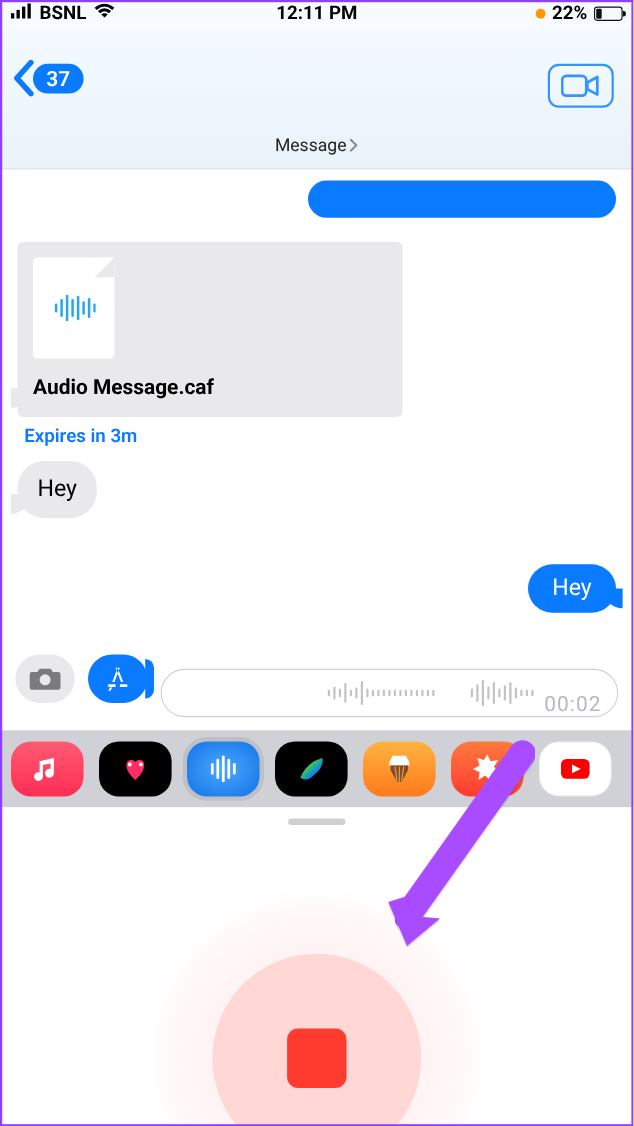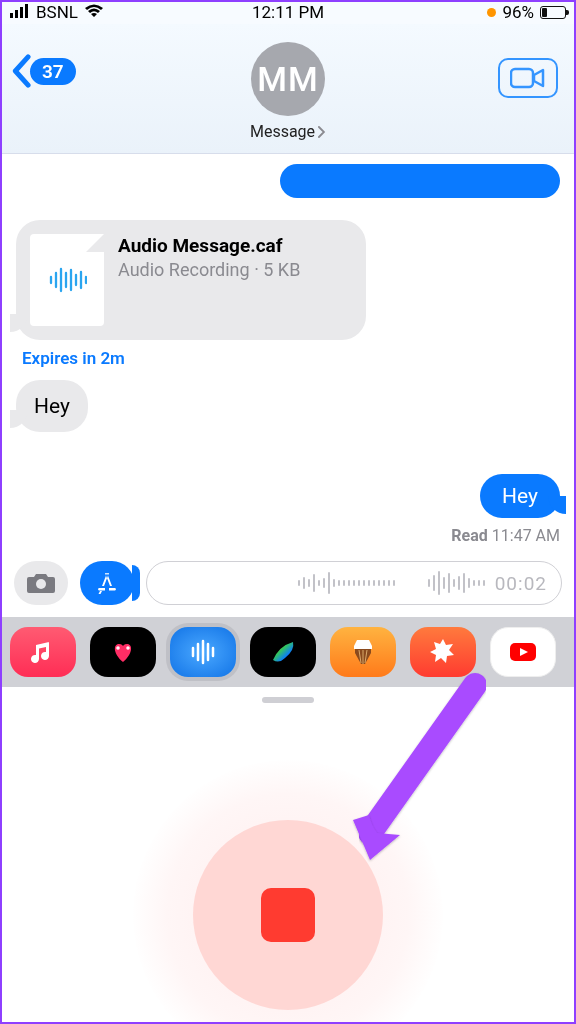--- a/index.html
+++ b/index.html
@@ -1,19 +1,19 @@
 <!DOCTYPE html>
 <html><head>
 <meta charset="utf-8">
 <style>
   * { box-sizing: border-box; margin: 0; padding: 0; font-family: -apple-system, BlinkMacSystemFont, "Segoe UI", Roboto, sans-serif; }
   body { width: 576px; height: 1024px; background: #fff; overflow: hidden; position: relative; }
 
   
-  .status-bar { height: 24px; display: flex; align-items: center; justify-content: space-between; padding: 0 10px; font-size: 17px; font-weight: 400; background: linear-gradient(#f7fbff,#f7fbff); }
+  .status-bar { height: 24px; display: flex; align-items: center; justify-content: space-between; padding: 0 10px; font-size: 17px; font-weight: 700; background: linear-gradient(#f7fbff,#f7fbff); }
   .sb-left, .sb-right { display: flex; align-items: center; gap: 6px; }
   .sb-time { position: absolute; left: 50%; transform: translateX(-50%); }
   .battery { display:inline-flex; align-items:center; gap:3px;}
   .battery-body { display:inline-block; width: 26px; height: 13px; border: 1.5px solid #111; border-radius: 3px; position: relative; }
   .battery-body::after{ content:""; position:absolute; right:-4px; top:3px; width:3px; height:5px; background:#111; border-radius:0 2px 2px 0;}
   .battery-fill{ position:absolute; left:1px; top:1px; bottom:1px; width:22%; background:#111; border-radius:1px;}
   .dot-orange{ width:9px; height:9px; background:#ff9500; border-radius:50%; display:inline-block;}
 
   
   .nav { height: 130px; background: linear-gradient(#f4faff,#eaf2fa); border-bottom: 1px solid #d7ddeb; position: relative; }
@@ -28,38 +28,38 @@
   
   .chat { padding: 10px 16px 0 16px; }
   .blue-bubble-top { background:#0a7aff; border-radius: 22px; height: 34px; margin-left: auto; width: 280px; margin-bottom: 14px;}
   .bubble-in { background:#e9e9eb; border-radius: 24px; padding: 14px 18px; display:inline-block; max-width: 350px; font-size:21px; color:#000; position:relative;}
   .bubble-in.tail::before{ content:""; position:absolute; left:-6px; bottom:4px; width:18px; height:18px; background:#e9e9eb; border-bottom-right-radius: 20px;}
   .bubble-out { background:#0a7aff; color:#fff; border-radius: 24px; padding: 10px 22px; display:inline-block; font-size:21px; margin-left:auto; position:relative;}
   .bubble-out.tail::before{ content:""; position:absolute; right:-6px; bottom:4px; width:18px; height:18px; background:#0a7aff; border-bottom-left-radius: 20px;}
   .row { display:flex; margin-bottom: 8px; }
   .row.right{ justify-content:flex-end; }
 
-  .attach-card { background:#e9e9eb; border-radius: 24px; padding: 14px; display:flex; gap:14px; width: 350px; position:relative;}
+  .attach-card { background:#e9e9eb; border-radius: 5px; padding: 14px; display:flex; gap:14px; width: 350px; position:relative;flex-direction:column;}
   .attach-card::before{ content:""; position:absolute; left:-6px; bottom:8px; width:18px; height:18px; background:#e9e9eb; border-bottom-right-radius: 20px;}
   .file-thumb { width: 74px; height: 92px; background:#fff; border-radius:4px; position:relative; display:flex; align-items:center; justify-content:center;}
   .file-thumb::after{ content:""; position:absolute; right:0; top:0; width:18px; height:18px; background: linear-gradient(135deg,#fff 48%,#e9e9eb 52%);}
   .file-fold{ position:absolute; top:0; right:0; width:18px; height:18px; background:#dadade; clip-path: polygon(0 0,100% 100%,0 100%);}
   .wave-icon{ color:#2aa5f0; }
   .file-title{ font-weight:700; font-size:19px; color:#000; margin-bottom:2px;}
   .file-sub{ font-size:18px; color:#8a8a90;}
   .expires{ color:#0a7aff; font-size:17px; font-weight:600; margin:6px 0 12px 6px;}
   .read-line{ text-align:right; font-size:16px; color:#8a8a90; margin-top:2px;}
   .read-line .bold{ color:#8a8a90; font-weight:700;}
 
   
   .input-row { display:flex; align-items:center; gap:12px; padding: 16px 14px 12px 14px;}
   .cam { width:54px; height:44px; background:#e9e9eb; border-radius:22px; display:flex; align-items:center; justify-content:center; color:#7a7a80;}
   .store { width:54px; height:44px; background:#0a7aff; border-radius:22px; display:flex; align-items:center; justify-content:center; color:#fff; position:relative;}
   .store::after{content:""; position:absolute; right:-6px; top:4px; bottom:4px; width:8px; background:#0a7aff; border-radius:0 22px 22px 0;}
-  .record-field { flex:1; height:44px; border:1.5px solid #d0d0d5; border-radius:22px; display:flex; align-items:center; justify-content:flex-end; padding: 0 14px; gap:10px; color:#b4b4ba;}
+  .record-field { flex:1; height:44px; border:1.5px solid #d0d0d5; border-radius:22px; display:flex; align-items:flex-end; justify-content:flex-end; padding: 0 14px; gap:10px; color:#b4b4ba;margin-top:27px;}
   .rf-time{ font-size:19px; color:#b8b8be; letter-spacing:1px;}
   .mini-wave{ flex:1; display:flex; align-items:center; justify-content:flex-end; gap:3px; height:100%;}
   .mini-wave span{ display:inline-block; width:2px; background:#c2c2c8; border-radius:2px;}
 
   
   .app-strip { background:#d0d1d6; padding: 10px 10px; display:flex; gap:14px; align-items:center; overflow:hidden;}
   .app-pill { width:66px; height:50px; border-radius:18px; display:flex; align-items:center; justify-content:center; flex:0 0 auto;}
   .ap-music{ background: linear-gradient(#ff5b72,#ff2d55);}
   .ap-heart{ background:#000;}
   .ap-wave{ background: radial-gradient(#4aa8ff,#1173e6); box-shadow: 0 0 0 4px #bfc0c6; }
@@ -100,37 +100,36 @@
     <span>BSNL</span>
     <span>
       <svg width="20" height="14" viewBox="0 0 20 14">
           <path d="M10 13 L7 10 Q10 8 13 10 Z M4 7 Q10 2 16 7 L14 9 Q10 5.5 6 9 Z M1 4 Q10 -3 19 4 L17 6 Q10 0 3 6 Z" fill="#000"></path>
         </svg>
     </span>
   </div>
   <div class="sb-time">12:11 PM</div>
   <div class="sb-right">
     <span class="dot-orange"></span>
-    <span>96%</span>
+    <span>22%</span>
     <span class="battery">
         <span class="battery-body">
           <span class="battery-fill"></span>
         </span>
       </span>
   </div>
 </div>
 
 <div class="nav">
   <div class="back">
     <svg viewBox="0 0 14 24">
         <path d="M12 2 L3 12 L12 22" stroke="#0a7aff" stroke-width="3.5" fill="none" stroke-linecap="round" stroke-linejoin="round"></path>
       </svg>
     <span class="back-badge">37</span>
   </div>
-  <div class="avatar">MM</div>
   <div class="contact-name">
     <span>Message</span>
     <svg width="10" height="12" viewBox="0 0 10 12">
         <path d="M3 1 L8 6 L3 11" stroke="#8a8a90" stroke-width="1.8" fill="none" stroke-linecap="round"></path>
       </svg>
   </div>
   <div class="video-btn">
     <svg viewBox="0 0 36 24">
         <rect x="1" y="3" width="22" height="18" rx="4" stroke="#3495ff" stroke-width="2.5" fill="none"></rect>
         <path d="M24 9 L33 4 V20 L24 15 Z" stroke="#3495ff" stroke-width="2.5" fill="none" stroke-linejoin="round"></path>
@@ -155,38 +154,34 @@
             <line x1="19" y1="6" x2="19" y2="20"></line>
               <line x1="24" y1="3" x2="24" y2="23"></line>
               <line x1="29" y1="8" x2="29" y2="18"></line>
             <line x1="34" y1="5" x2="34" y2="21"></line>
               <line x1="39" y1="10" x2="39" y2="16"></line>
           </g>
         </svg>
       </div>
       <div>
         <div class="file-title">Audio Message.caf</div>
-        <div class="file-sub">Audio Recording · 5 KB</div>
       </div>
     </div>
   </div>
-  <div class="expires">Expires in 2m</div>
+  <div class="expires">Expires in 3m</div>
 
   <div class="row">
       <div class="bubble-in tail">Hey</div>
     </div>
 
   <div style="height:34px"></div>
 
   <div class="row right">
       <div class="bubble-out tail">Hey</div>
     </div>
-  <div class="read-line">
-    <span class="bold">Read</span> <span>11:47 AM</span>
-  </div>
 </div>
 
 <div class="input-row">
   <div class="cam">
     <svg width="30" height="24" viewBox="0 0 30 24">
         <path d="M3 6 h5 l2 -3 h10 l2 3 h5 a2 2 0 0 1 2 2 v12 a2 2 0 0 1 -2 2 H3 a2 2 0 0 1 -2 -2 V8 a2 2 0 0 1 2 -2 Z" fill="#7a7a80"></path>
         <circle cx="15" cy="13" r="5" fill="#e9e9eb"></circle>
       </svg>
   </div>
   <div class="store">

